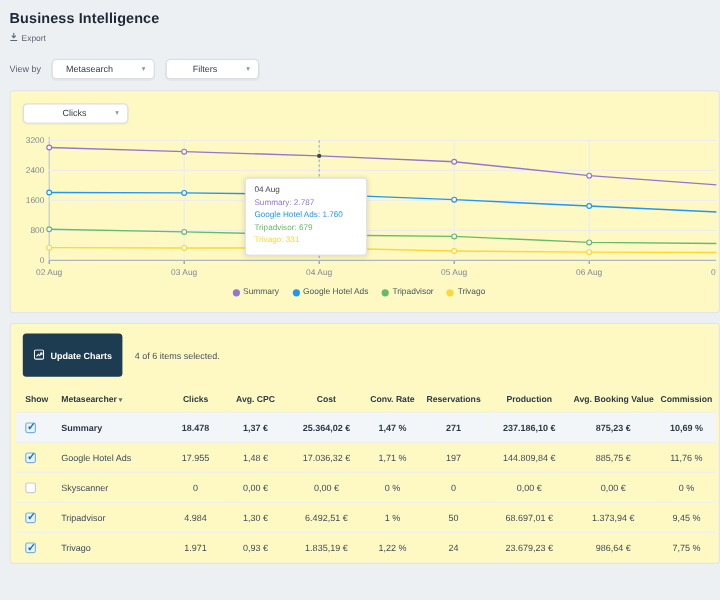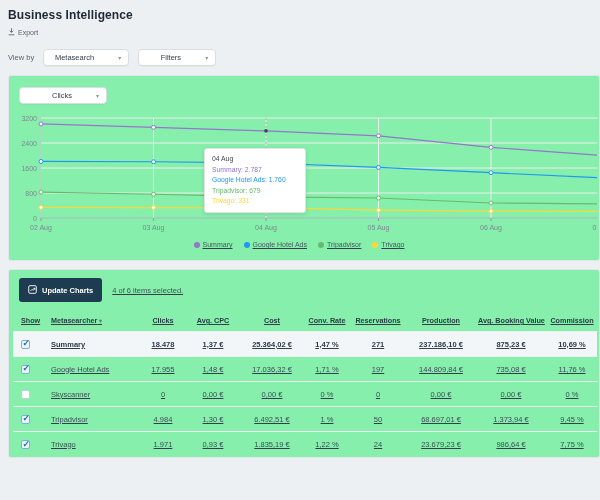--- a/index.html
+++ b/index.html
@@ -23,21 +23,21 @@
   .dd {
     display:inline-flex; align-items:center; justify-content:flex-end;
     background:#fff; border:1px solid #d8dee4; border-radius:4px;
     height:17px; padding:0 7px; font-size:7.5px; color:#33404c; gap:24px;
     box-shadow:0 1px 1px rgba(0,0,0,.04); cursor:pointer; white-space:nowrap;
   }
   .dd .chev { color:#8b97a2; font-size:6px; line-height:1; }
   .dd .cal { display:inline-flex; margin-right:1px; }
 
   
-  .card { background:#86efac; border:1px solid #e2e6ea; border-radius:3px; width:592px;text-decoration:underline; }
+  .card { background:#fef9c3; border:1px solid #e2e6ea; border-radius:3px; width:592px; }
   .chart-card { margin-top:9px; height:186px; padding:8px 0 0 10px; position:relative; overflow:hidden; }
   .metric-dd { width:88px; }
   .chart-svg { margin-top:10px; display:block; }
   svg text { font-family:"Liberation Sans", sans-serif; }
 
   .legend { display:flex; justify-content:center; gap:11px; margin-top:5px; font-size:7px; color:#4a5560; width:560px; }
   .legend .li { display:inline-flex; align-items:center; gap:3px; }
   .legend .dot { width:6px; height:6px; border-radius:50%; display:inline-block; }
 
   .tooltip {
@@ -47,21 +47,21 @@
     padding:5px 7px; font-size:6.8px; line-height:10.5px; z-index:5;
   }
   .tooltip .tt-title { color:#3c4650; }
 
   
   .table-card { margin-top:8px; padding-top:8px; padding-bottom:0; }
   .btn-row { display:flex; align-items:center; gap:10px; padding:0 10px; }
   .btn {
     display:inline-flex; align-items:center; gap:5px;
     background:#1d3c52; color:#fff; font-size:7.5px; font-weight:700;
-    border:none; border-radius:3px; height:24px; padding:0 9px; cursor:pointer;
+    border:none; border-radius:3px; height:36px; padding:0 9px; cursor:pointer;
   }
   .sel-count { font-size:7.5px; color:#45525e; }
 
   table { width:584px; border-collapse:collapse; margin:9px 0 0 4px; table-layout:fixed; }
   th {
     font-weight:700; color:#2d3a47; padding:5px 3px 6px; font-size:7.2px;
     text-align:center; white-space:nowrap; overflow:hidden;
   }
   td {
     padding:0 3px; height:25px; border-top:1px solid #ecf0f3;
@@ -262,21 +262,21 @@
           </tr>
           <tr>
             <td class="l"><span class="cb on"></span></td>
             <td class="l">Google Hotel Ads</td>
             <td>17.955</td>
             <td>1,48 €</td>
             <td>17.036,32 €</td>
             <td>1,71 %</td>
             <td>197</td>
             <td>144.809,84 €</td>
-            <td>735,08 €</td>
+            <td>885,75 €</td>
             <td>11,76 %</td>
           </tr>
           <tr>
             <td class="l"><span class="cb"></span></td>
             <td class="l">Skyscanner</td>
             <td>0</td>
             <td>0,00 €</td>
             <td>0,00 €</td>
             <td>0 %</td>
             <td>0</td>

